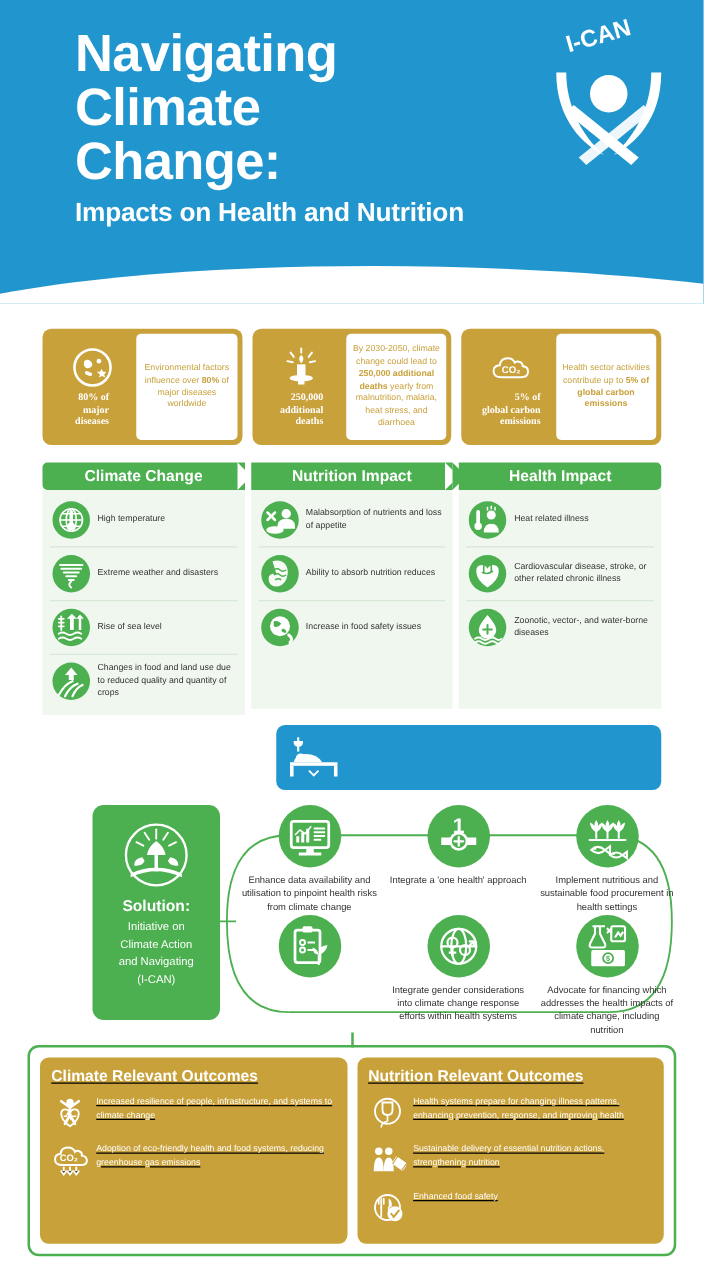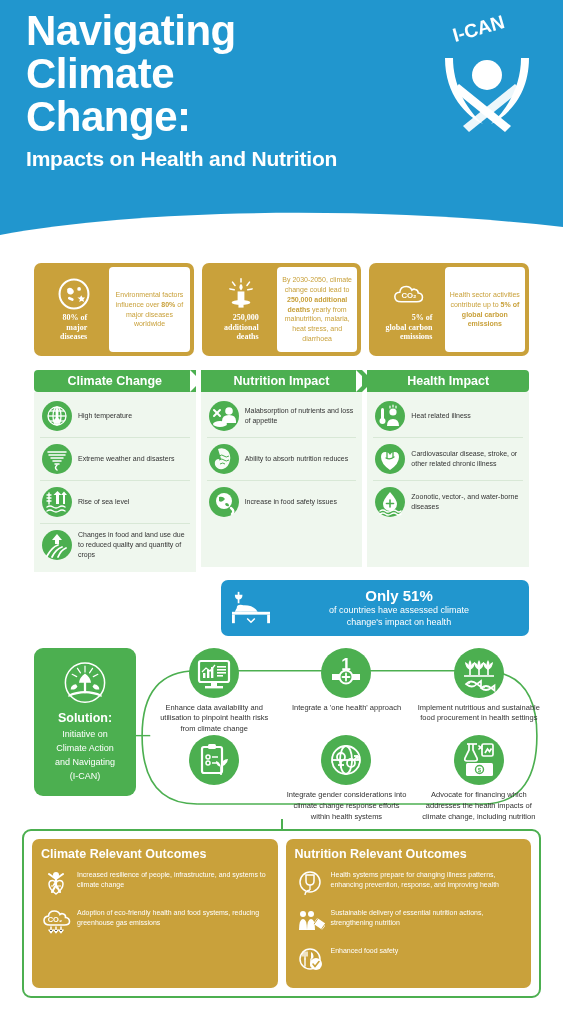--- a/index.html
+++ b/index.html
@@ -16,21 +16,21 @@
     position: relative;
     background: #2196CE;
     height: 243px;
     overflow: hidden;
   }
   .header-curve {
     position: absolute;
     bottom: -2px; left: 0;
     width: 100%; height: 40px;
   }
-  .title-block { padding: 10px 0 0 26px; position: relative; z-index: 2; }
+  .title-block { padding: 22px 0 0 26px; position: relative; z-index: 2; margin-left: 34px; }
   .main-title {
     color: #fff;
     font-size: 42px;
     font-weight: bold;
     line-height: 1.02;
     letter-spacing: -0.5px;
   }
   .sub-title {
     color: #fff;
     font-size: 21px;
@@ -183,23 +183,24 @@
   }
   .solution-box {
     background: #4CAF50;
     border-radius: 9px;
     width: 102px;
     flex-shrink: 0;
     padding: 12px 6px;
     display: flex;
     flex-direction: column;
     align-items: center;
-    height: 148px;
+    height: 172px;
     position: relative;
     z-index: 3;
+    margin-left: 40px;
   }
   .solution-box svg { width: 56px; height: 56px; }
   .solution-title { color: #fff; font-size: 12.5px; font-weight: bold; margin-top: 6px; }
   .solution-sub { color: #fff; font-size: 9px; text-align: center; line-height: 1.55; margin-top: 3px; }
   .solution-grid {
     flex: 1;
     position: relative;
     padding-left: 14px;
   }
   .sol-row { display: flex; gap: 4px; }
@@ -242,20 +243,21 @@
     border-radius: 9px;
     padding: 8px;
     display: flex;
     gap: 8px;
   }
   .out-card {
     flex: 1;
     background: #C9A13B;
     border-radius: 7px;
     padding: 8px 9px 10px 9px;
+    text-decoration: underline;
   }
   .out-title {
     color: #fff;
     font-size: 12.5px;
     font-weight: bold;
     margin-bottom: 3px;
   }
   .out-item {
     display: flex;
     align-items: flex-start;
@@ -540,25 +542,20 @@
         <rect x="9" y="3" width="1.8" height="12"></rect>
         <path d="M6 6 q0 5 4 5 q4 0 4 -5 Z"></path>
         <rect x="3" y="24" width="40" height="3"></rect>
         <rect x="3" y="27" width="3" height="9"></rect>
         <rect x="40" y="27" width="3" height="9"></rect>
         <path d="M6 24 q2 -7 10 -7 q10 0 14 7 Z"></path>
         <ellipse cx="12" cy="20" rx="4" ry="3.4"></ellipse>
         <path d="M19 31 l4 4 l4 -4" fill="none" stroke="#fff" stroke-width="1.6"></path>
       </g>
     </svg>
-    <div class="banner-txt">
-      <div class="banner-big">Only 51%</div>
-      <div class="banner-sm">of countries have assessed climate</div>
-      <div class="banner-sm">change's impact on health</div>
-    </div>
   </div>
 </div>
 
 <div class="solution-sec">
 
   <div class="solution-box">
     <svg viewBox="0 0 60 60">
       <circle cx="30" cy="30" r="26" fill="none" stroke="#fff" stroke-width="2"></circle>
       <g stroke="#fff" stroke-width="1.6" stroke-linecap="round">
         <line x1="30" y1="8" x2="30" y2="16"></line>

